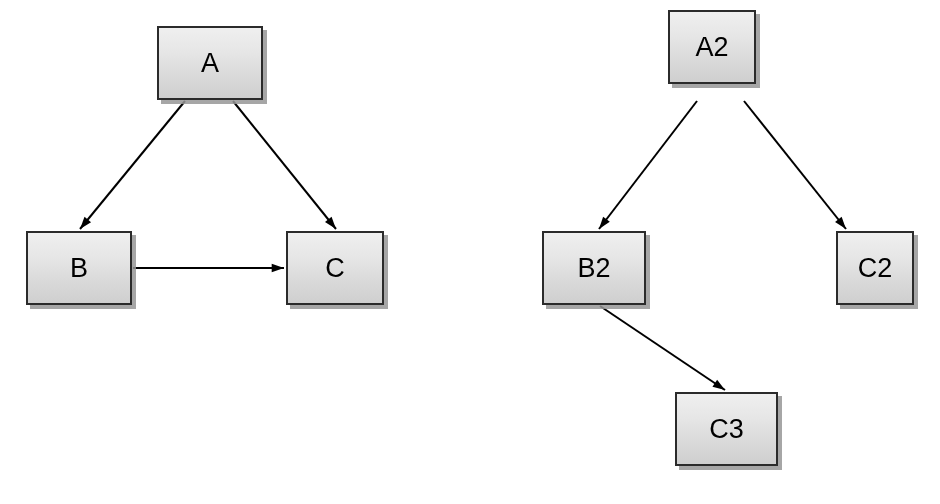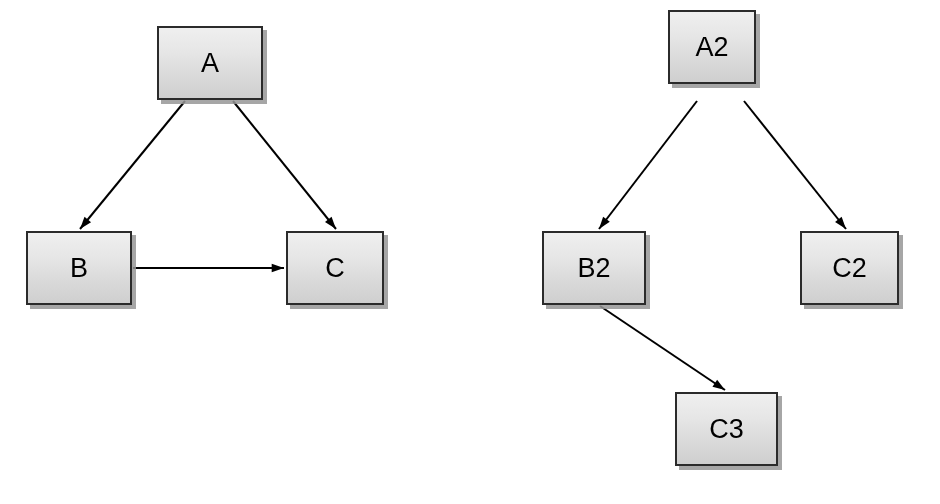--- a/index.html
+++ b/index.html
@@ -88,21 +88,21 @@
       </div>
       <div class="node" style="left: 286px; top: 231px; width: 98px; height: 74px;">
         <span class="node-label">C</span>
       </div>
       <div class="node" style="left: 668px; top: 10px; width: 88px; height: 74px;">
         <span class="node-label">A2</span>
       </div>
       <div class="node" style="left: 542px; top: 231px; width: 104px; height: 74px;">
         <span class="node-label">B2</span>
       </div>
-      <div class="node" style="left: 800px; top: 231px; width: 99px; height: 74px;">
+      <div class="node" style="left: 836px; top: 231px; width: 78px; height: 74px;">
         <span class="node-label">C2</span>
       </div>
       <div class="node" style="left: 675px; top: 392px; width: 103px; height: 74px; text-align: center;">
         <span class="node-label">C3</span>
       </div>
     </div>
 
 </div>
 
 </body></html>

